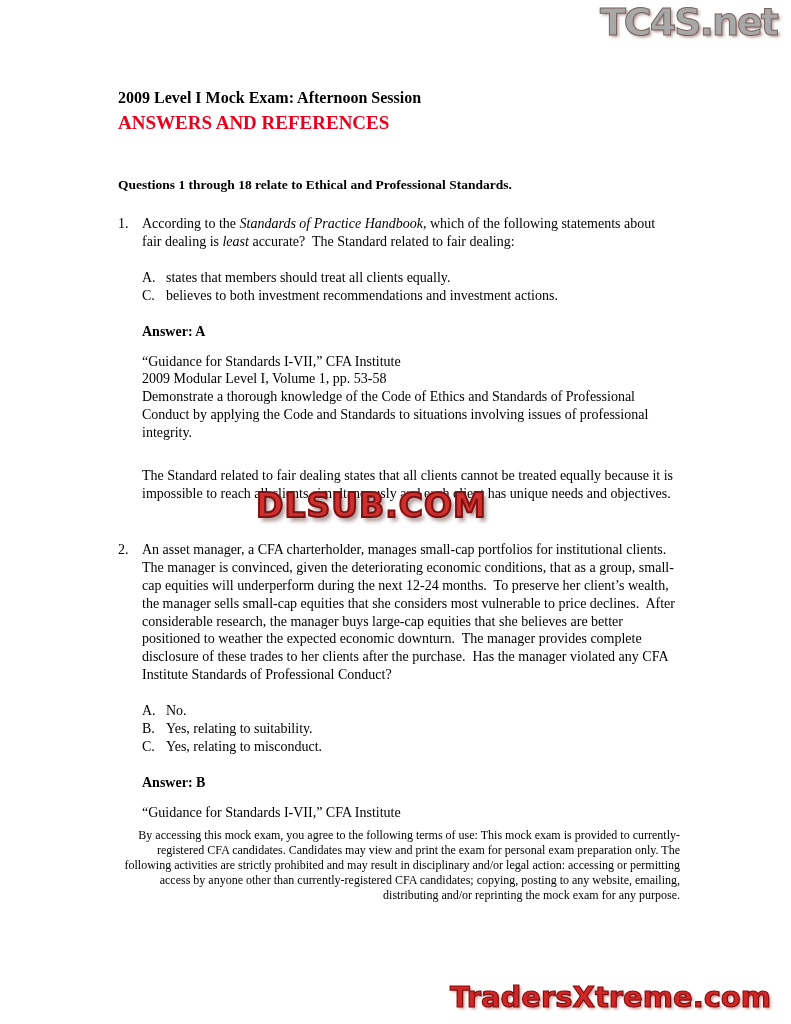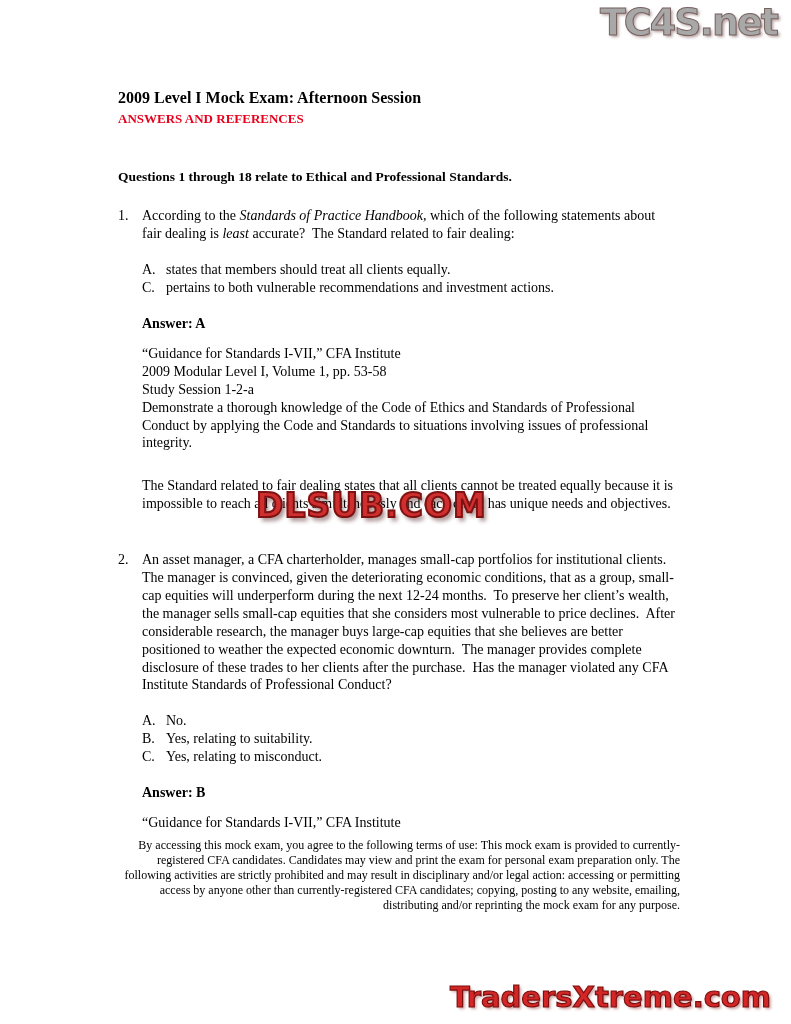--- a/index.html
+++ b/index.html
@@ -17,21 +17,21 @@
     position: absolute;
     left: 118px;
     top: 88px;
     width: 560px;
     font-size: 14px;
     line-height: 1.28;
     z-index: 1;
   }
   .title { font-size: 16px; font-weight: bold; }
   .subtitle {
-    font-size: 13px;
+    font-size: 19px;
     font-weight: bold;
     color: var(--subtitle-red, #e8001c);
     margin-top: 3px;
   }
   .section-heading { font-weight: bold; font-size: 13.5px; margin-top: 40px; }
   .question { display: flex; margin-top: 22px; }
   .q2 { margin-top: 38px; }
   .q-num { width: 24px; flex: none; }
   .q-body { flex: 1; min-width: 0; }
   .para { white-space: pre-wrap; }
@@ -97,27 +97,26 @@
     <div class="subtitle">ANSWERS AND REFERENCES</div>
 
     <div class="section-heading">Questions 1 through 18 relate to Ethical and Professional Standards.</div>
 
     <div class="question">
       <div class="q-num">1.</div>
       <div class="q-body">
         <div class="para stem"><span>According to the </span><span class="it">Standards of Practice Handbook</span><span>, which of the following statements about fair dealing is </span><span class="it">least</span><span> accurate?  The Standard related to fair dealing:</span></div>
         <div class="choices">
           <div class="choice"><span class="choice-label">A.</span><span>states that members should treat all clients equally.</span></div>
-          <div class="choice"><span class="choice-label">C.</span><span>pertains to both vulnerable recommendations and investment actions.</span></div>
+          <div class="choice"><span class="choice-label">C.</span><span>believes to both investment recommendations and investment actions.</span></div>
         </div>
         <div class="answer">Answer: A</div>
         <div class="refs">
           <div class="para">“Guidance for Standards I-VII,” CFA Institute</div>
           <div class="para">2009 Modular Level I, Volume 1, pp. 53-58</div>
-          <div class="para">Study Session 1-2-a</div>
           <div class="para">Demonstrate a thorough knowledge of the Code of Ethics and Standards of Professional Conduct by applying the Code and Standards to situations involving issues of professional integrity.</div>
         </div>
         <div class="para explanation">The Standard related to fair dealing states that all clients cannot be treated equally because it is impossible to reach all clients simultaneously and each client has unique needs and objectives.</div>
       </div>
     </div>
 
     <div class="question q2">
       <div class="q-num">2.</div>
       <div class="q-body">
         <div class="para stem"><span>An asset manager, a CFA charterholder, manages small-cap portfolios for institutional clients.  The manager is convinced, given the deteriorating economic conditions, that as a group, small-cap equities will underperform during the next 12-24 months.  To preserve her client’s wealth, the manager sells small-cap equities that she considers most vulnerable to price declines.  After considerable research, the manager buys large-cap equities that she believes are better positioned to weather the expected economic downturn.  The manager provides complete disclosure of these trades to her clients after the purchase.  Has the manager violated any CFA Institute Standards of Professional Conduct?</span></div>

